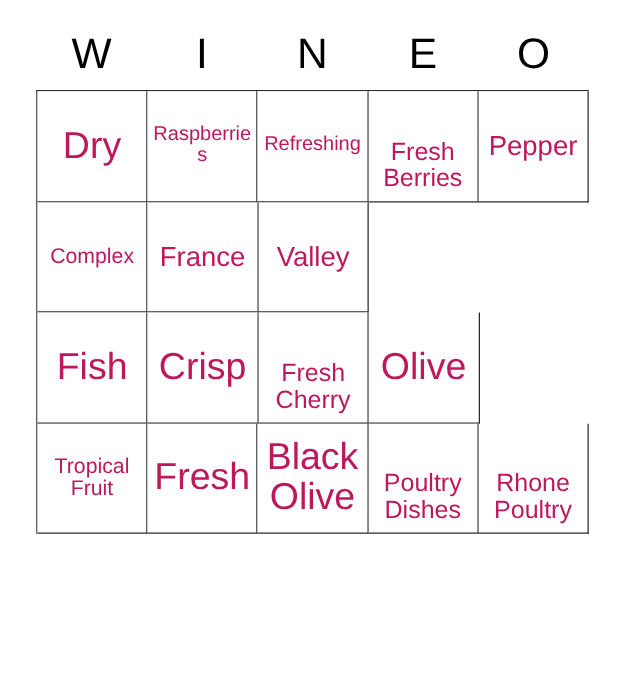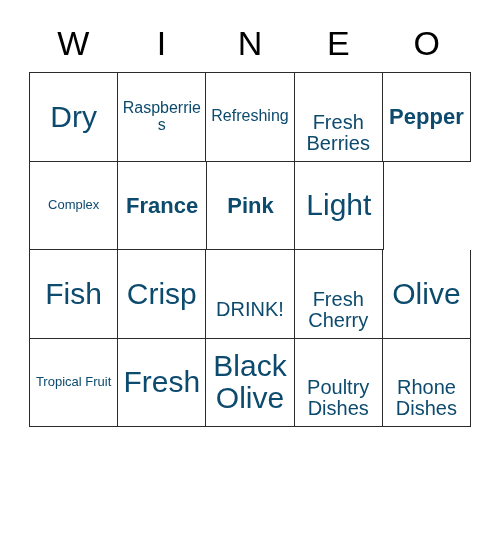--- a/index.html
+++ b/index.html
@@ -57,28 +57,28 @@
     justify-content: center;
     text-align: center;
     padding: 1px 2px;
     background: #ffffff;
     overflow: hidden;
   }
   .cell-text {
     display: block;
     width: 100%;
     line-height: 1.06;
-    color: #0c4a6e;
+    color: #be185d;
     word-wrap: break-word;
     text-align: center;
   }
   .fs-xs { font-size: 16px; }
-  .fs-sm { font-size: 13px; }
+  .fs-sm { font-size: 17px; }
   .fs-md { font-size: 20px; margin-top: 32px; }
-  .fs-lg { font-size: 22px; font-weight: bold; }
+  .fs-lg { font-size: 22px; }
   .fs-xl { font-size: 30px; }
   .fs-xxl { font-size: 30px; }
 </style>
 </head>
 <body>
 
 <div id="card">
 
   <div id="header-row">
     <div class="header-cell">W</div>
@@ -109,36 +109,30 @@
     </div>
 
     <div class="grid-row">
       <div class="cell">
           <span class="cell-text fs-sm">Complex</span>
         </div>
       <div class="cell">
           <span class="cell-text fs-lg">France</span>
         </div>
       <div class="cell">
-          <span class="cell-text fs-lg">Pink</span>
-        </div>
-      <div class="cell">
-          <span class="cell-text fs-xxl">Light</span>
+          <span class="cell-text fs-lg">Valley</span>
         </div>
     </div>
 
     <div class="grid-row">
       <div class="cell">
           <span class="cell-text fs-xxl">Fish</span>
         </div>
       <div class="cell">
           <span class="cell-text fs-xxl">Crisp</span>
-        </div>
-      <div class="cell">
-          <span class="cell-text fs-md">DRINK!</span>
         </div>
       <div class="cell">
           <span class="cell-text fs-md">Fresh Cherry</span>
         </div>
       <div class="cell">
           <span class="cell-text fs-xxl">Olive</span>
         </div>
     </div>
 
     <div class="grid-row">
@@ -148,19 +142,19 @@
       <div class="cell">
           <span class="cell-text fs-xxl">Fresh</span>
         </div>
       <div class="cell">
           <span class="cell-text fs-xl">Black Olive</span>
         </div>
       <div class="cell">
           <span class="cell-text fs-md">Poultry Dishes</span>
         </div>
       <div class="cell">
-          <span class="cell-text fs-md">Rhone Dishes</span>
+          <span class="cell-text fs-md">Rhone Poultry</span>
         </div>
     </div>
 
 
   </div>
 </div>
 
 </body></html>

